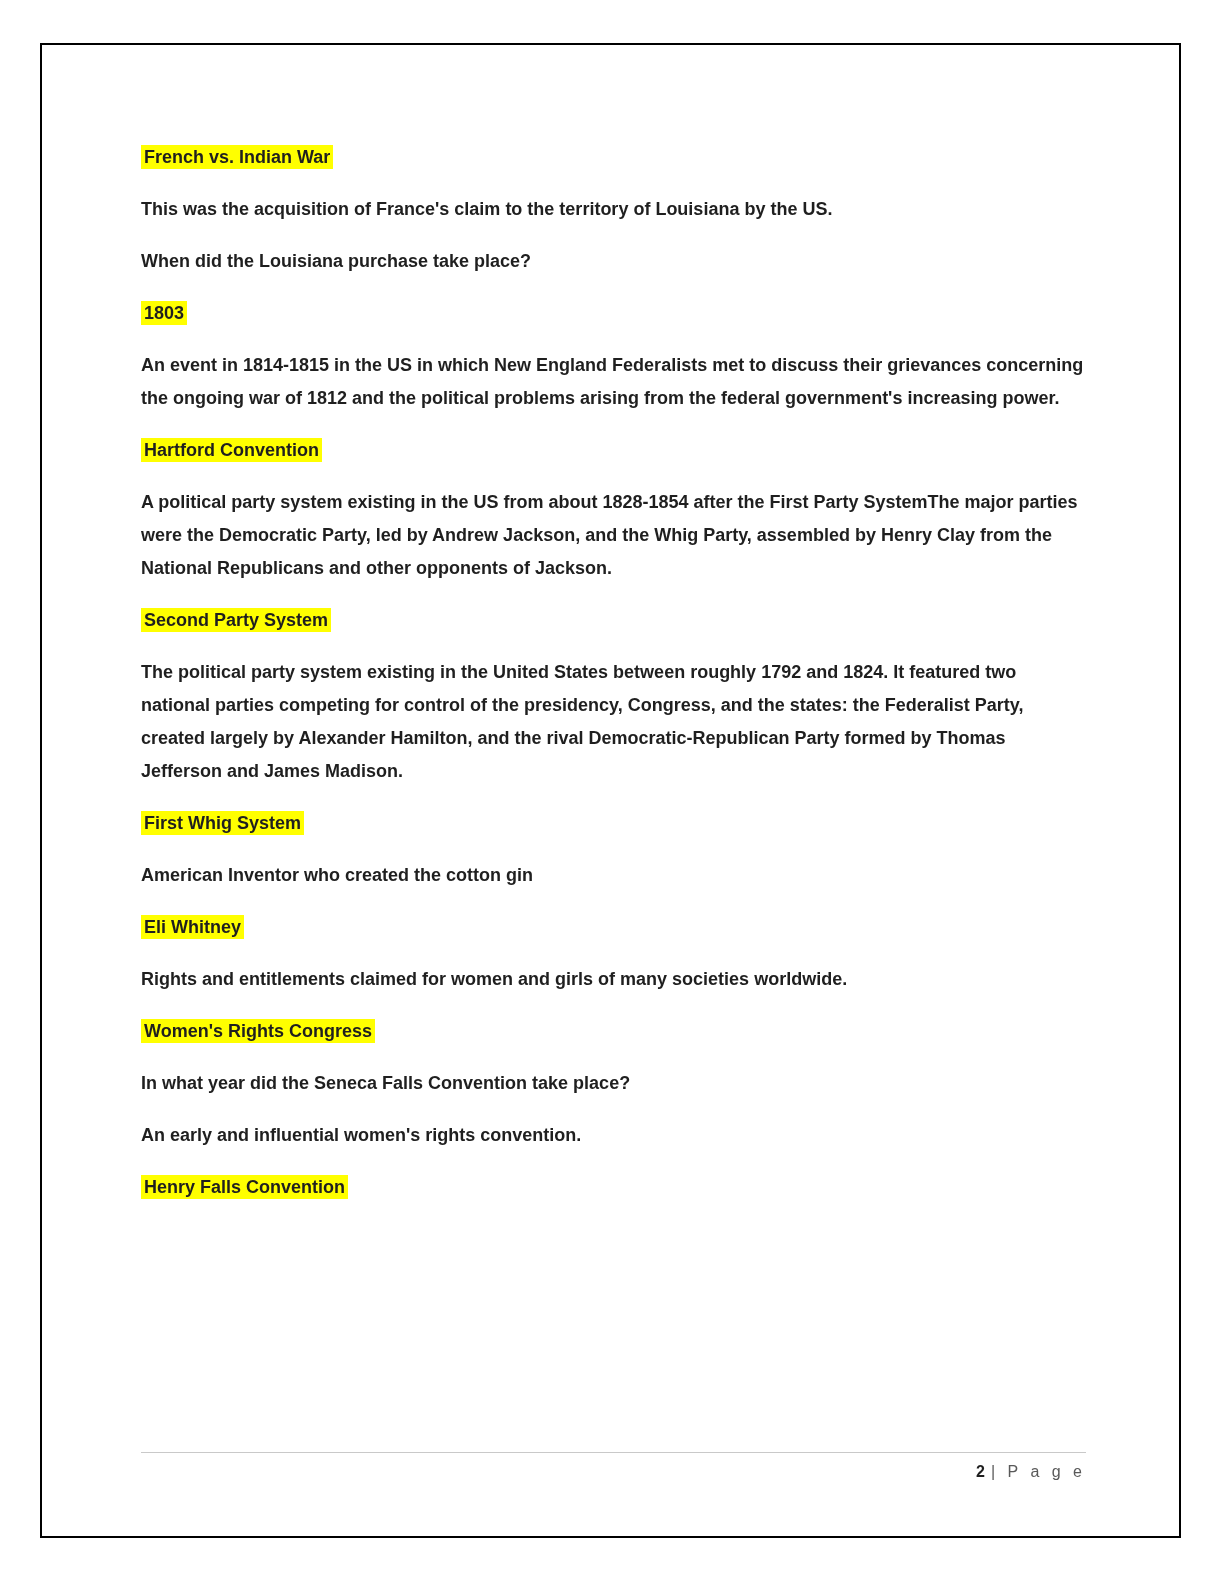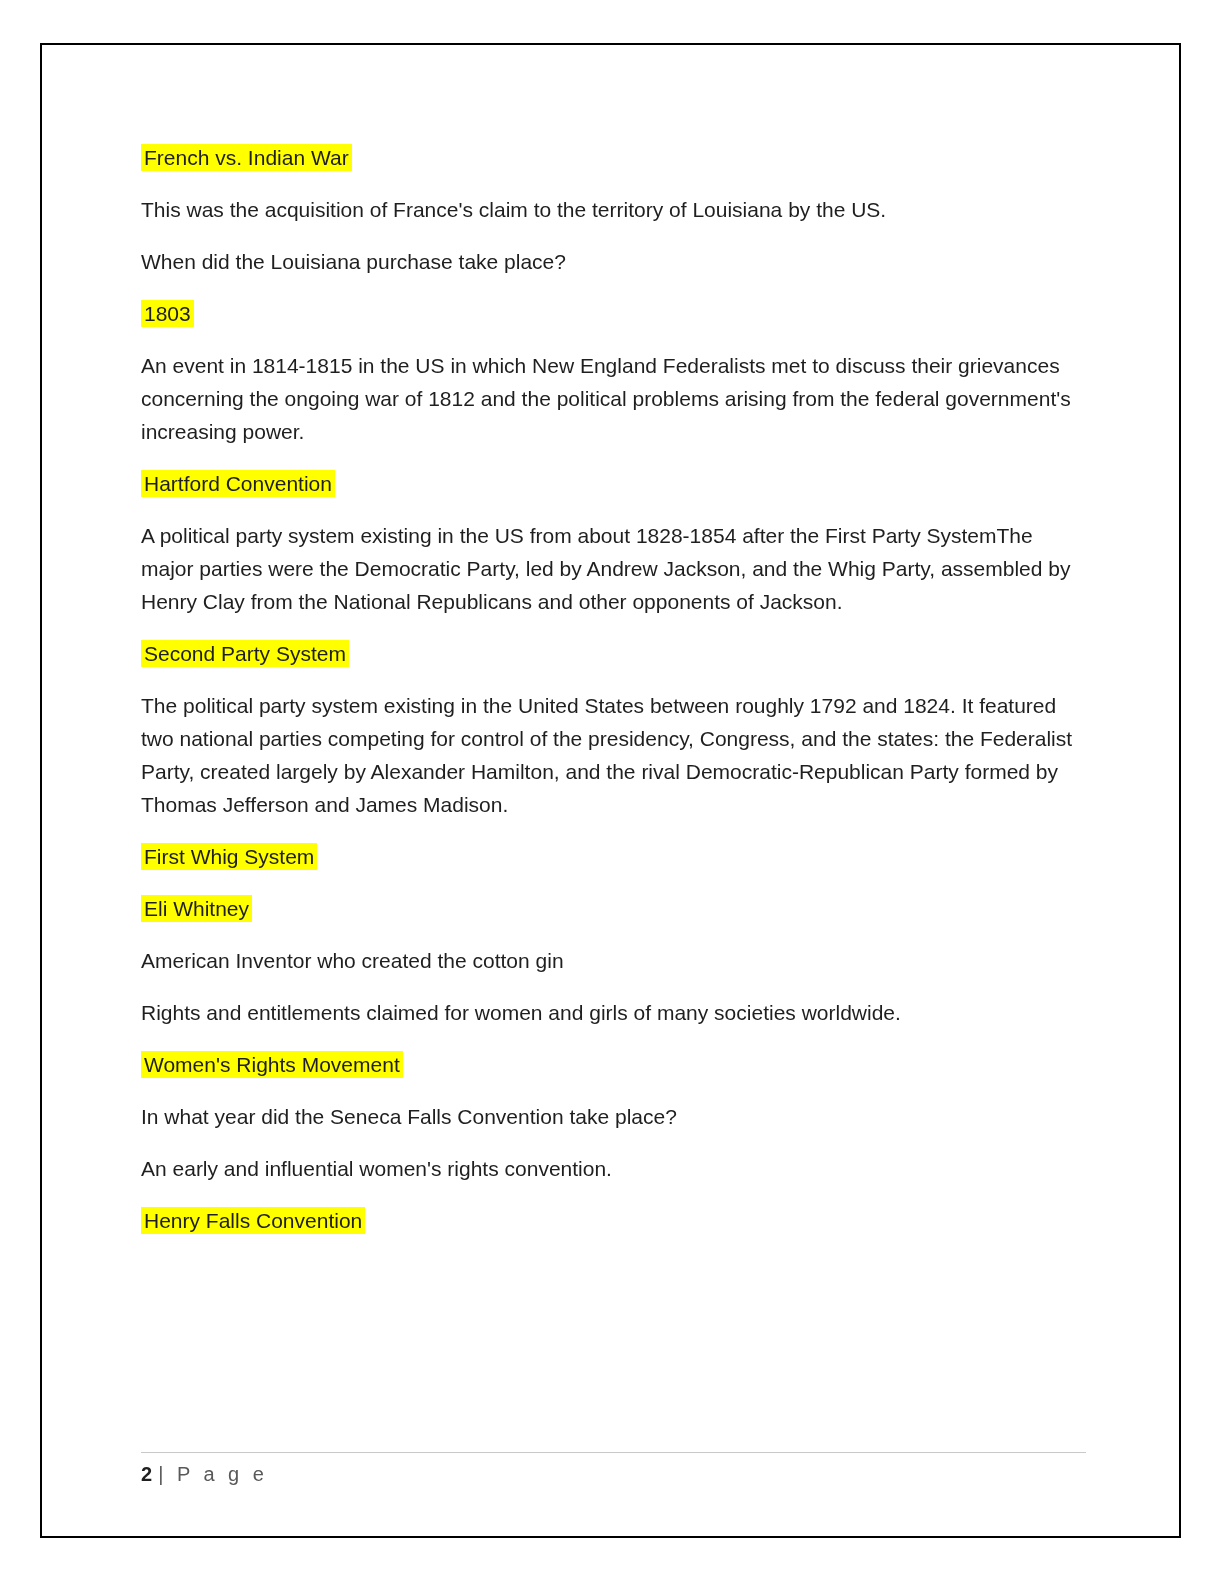--- a/index.html
+++ b/index.html
@@ -23,22 +23,23 @@
     height: 1495px;
     border: 2px solid #000000;
     box-sizing: border-box;
   }
   .content {
     position: absolute;
     left: 141px;
     top: 141px;
     width: 945px;
     color: #1f1f1f;
-    font-size: 21px;
+    font-size: 18px;
     line-height: 33px;
+    font-weight: bold;
   }
   .content p {
     margin: 0 0 19px 0;
   }
   .term {
     background: #ffff00;
     padding: 2px 3px;
     color: #1f1f1f;
   }
   .footer {
@@ -47,22 +48,23 @@
     width: 945px;
     top: 1452px;
   }
   .footer-rule {
     border-top: 1.5px solid #c9c9c9;
     width: 100%;
     height: 0;
     margin-bottom: 10px;
   }
   .footer-text {
-    font-size: 20px;
+    font-size: 16px;
     color: #595959;
+    text-align: right;
   }
   .footer-page-number {
     font-weight: bold;
     color: #1f1f1f;
     margin-right: 6px;
   }
   .footer-label {
     letter-spacing: 4px;
   }
 </style>
@@ -77,24 +79,24 @@
   <p><span class="term">French vs. Indian War</span></p>
       <p>This was the acquisition of France's claim to the territory of Louisiana by the US.</p>
       <p>When did the Louisiana purchase take place?</p>
       <p><span class="term">1803</span></p>
       <p>An event in 1814-1815 in the US in which New England Federalists met to discuss their grievances concerning the ongoing war of 1812 and the political problems arising from the federal government's increasing power.</p>
       <p><span class="term">Hartford Convention</span></p>
       <p>A political party system existing in the US from about 1828-1854 after the First Party SystemThe major parties were the Democratic Party, led by Andrew Jackson, and the Whig Party, assembled by Henry Clay from the National Republicans and other opponents of Jackson.</p>
       <p><span class="term">Second Party System</span></p>
       <p>The political party system existing in the United States between roughly 1792 and 1824. It featured two national parties competing for control of the presidency, Congress, and the states: the Federalist Party, created largely by Alexander Hamilton, and the rival Democratic-Republican Party formed by Thomas Jefferson and James Madison.</p>
       <p><span class="term">First Whig System</span></p>
+      <p>American Inventor who created the cotton gin</p>
       <p><span class="term">Eli Whitney</span></p>
-      <p>American Inventor who created the cotton gin</p>
       <p>Rights and entitlements claimed for women and girls of many societies worldwide.</p>
-      <p><span class="term">Women's Rights Movement</span></p>
+      <p><span class="term">Women's Rights Congress</span></p>
       <p>In what year did the Seneca Falls Convention take place?</p>
       <p>An early and influential women's rights convention.</p>
       <p><span class="term">Henry Falls Convention</span></p>
     </div>
 
   <div class="footer">
     <div class="footer-rule"></div>
     <div class="footer-text">
       <span class="footer-page-number">2</span><span class="footer-label">| P a g e</span>
     </div>

